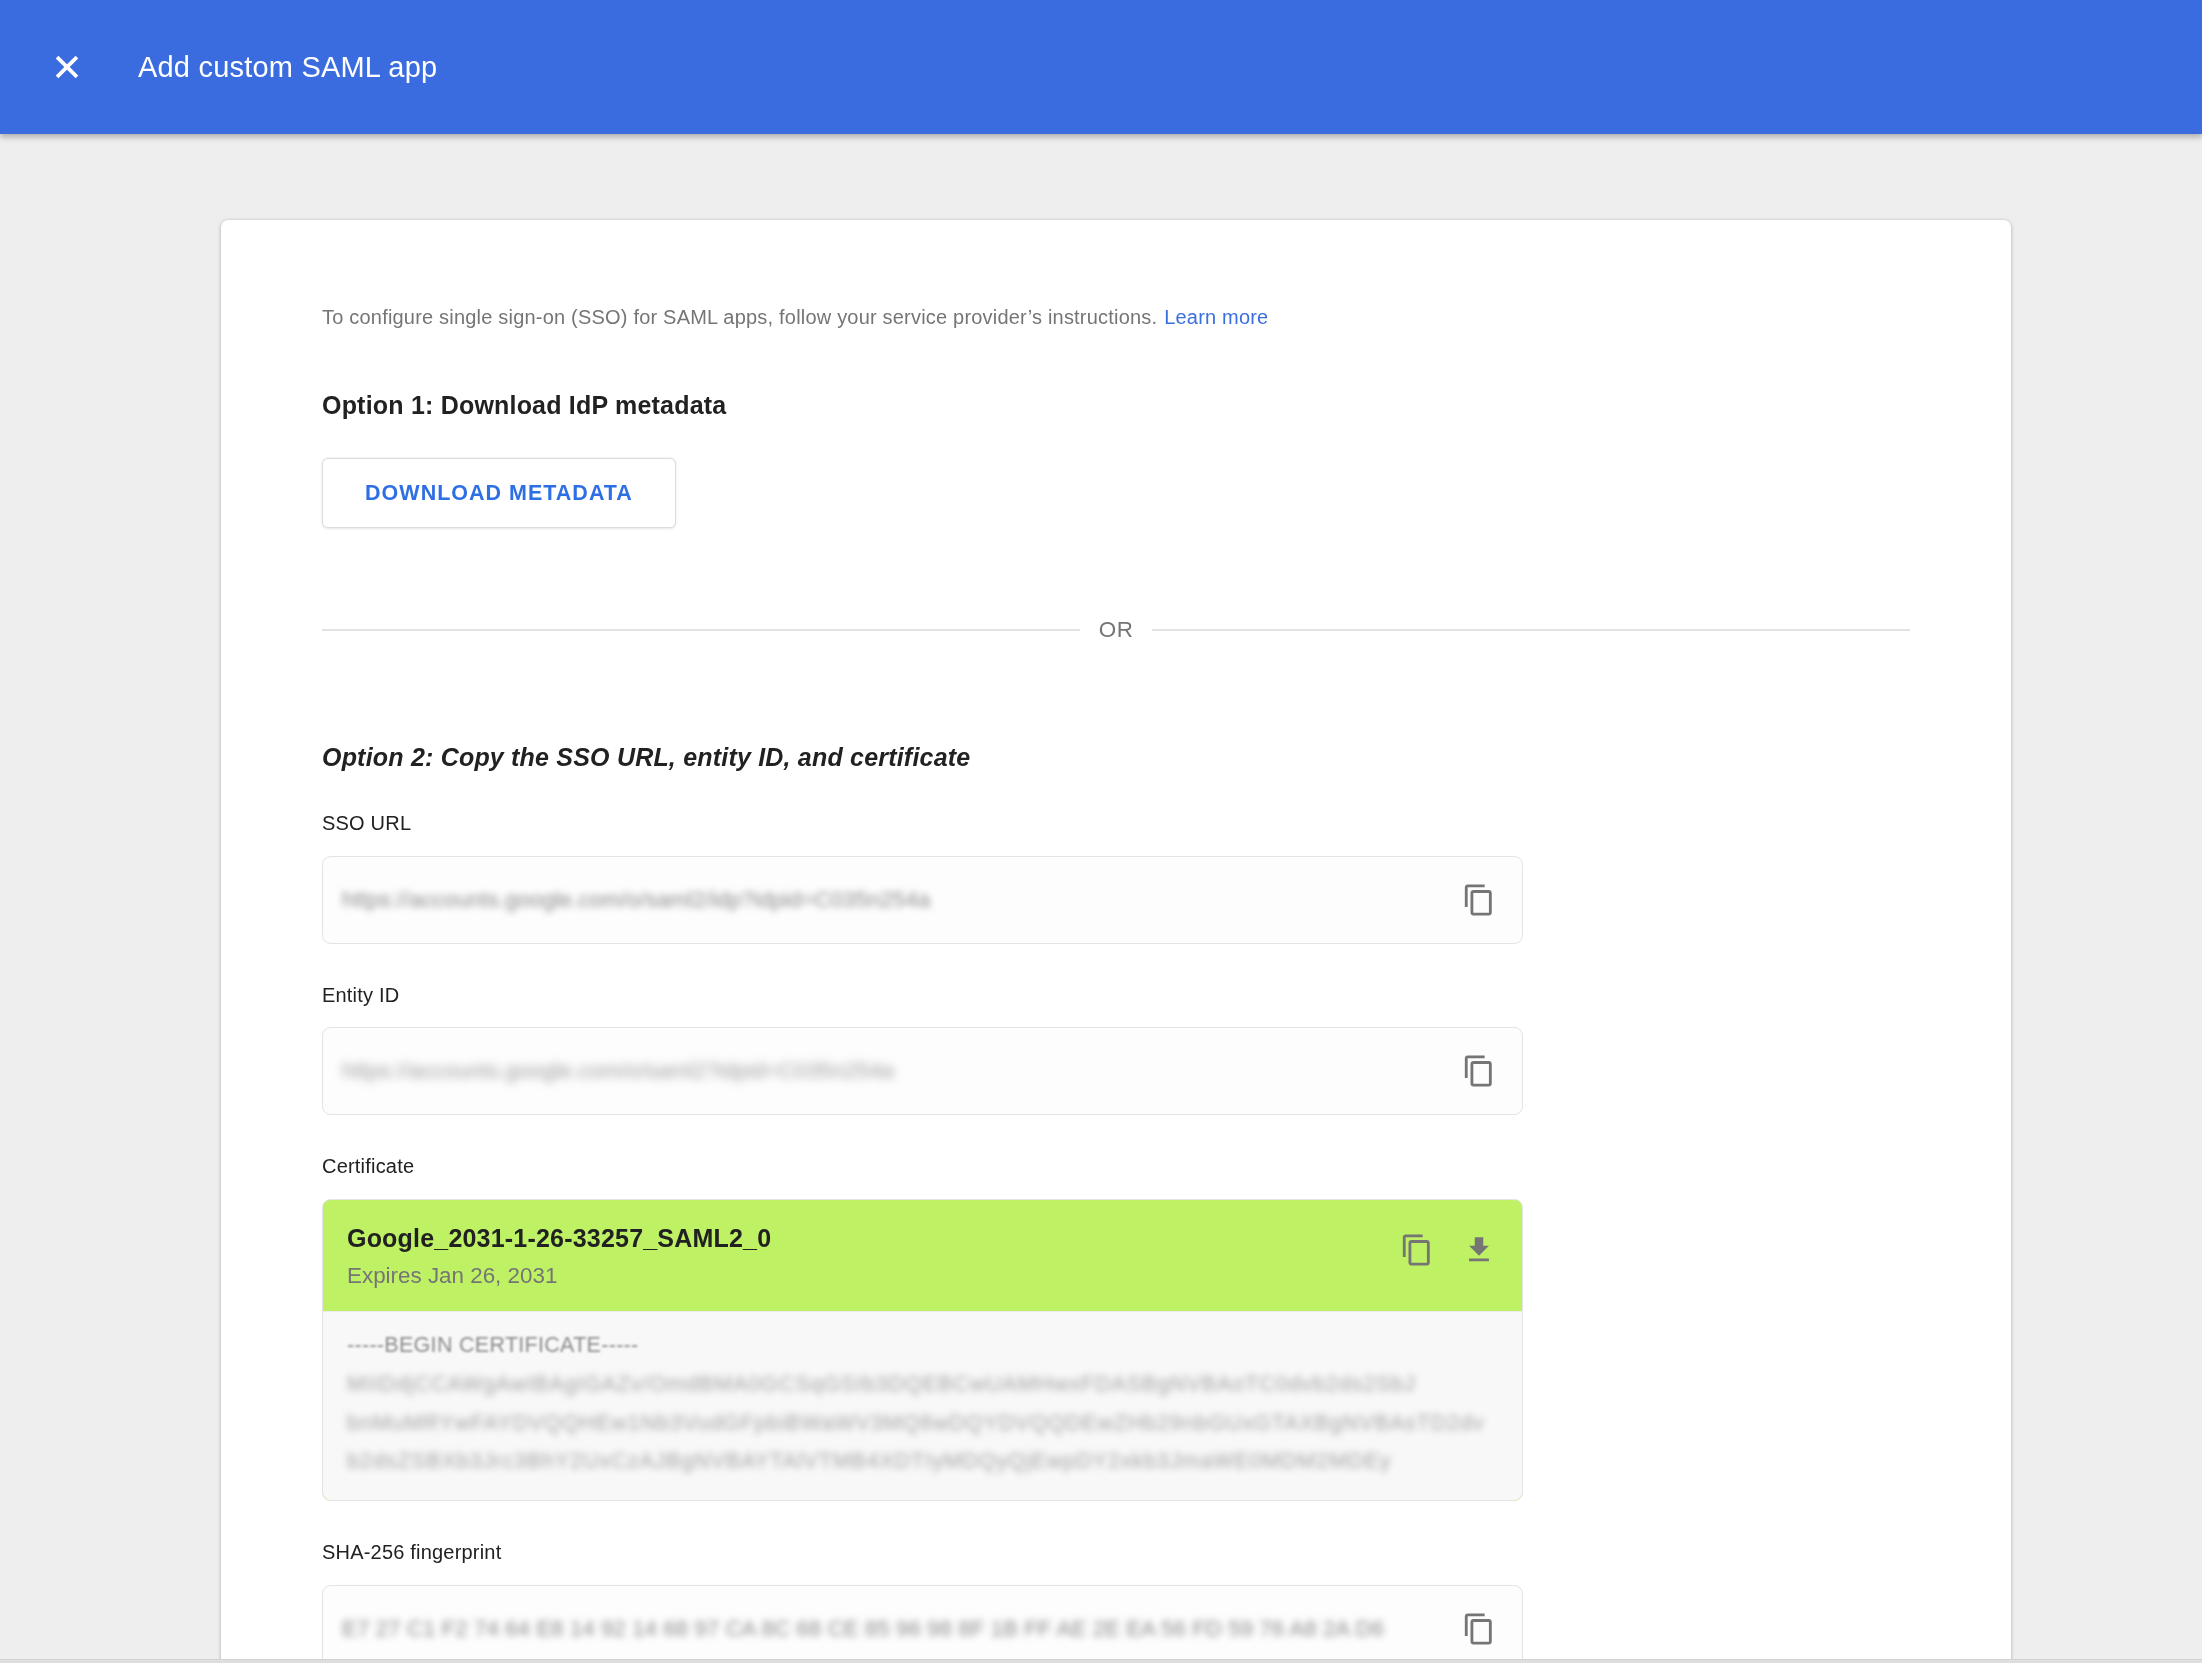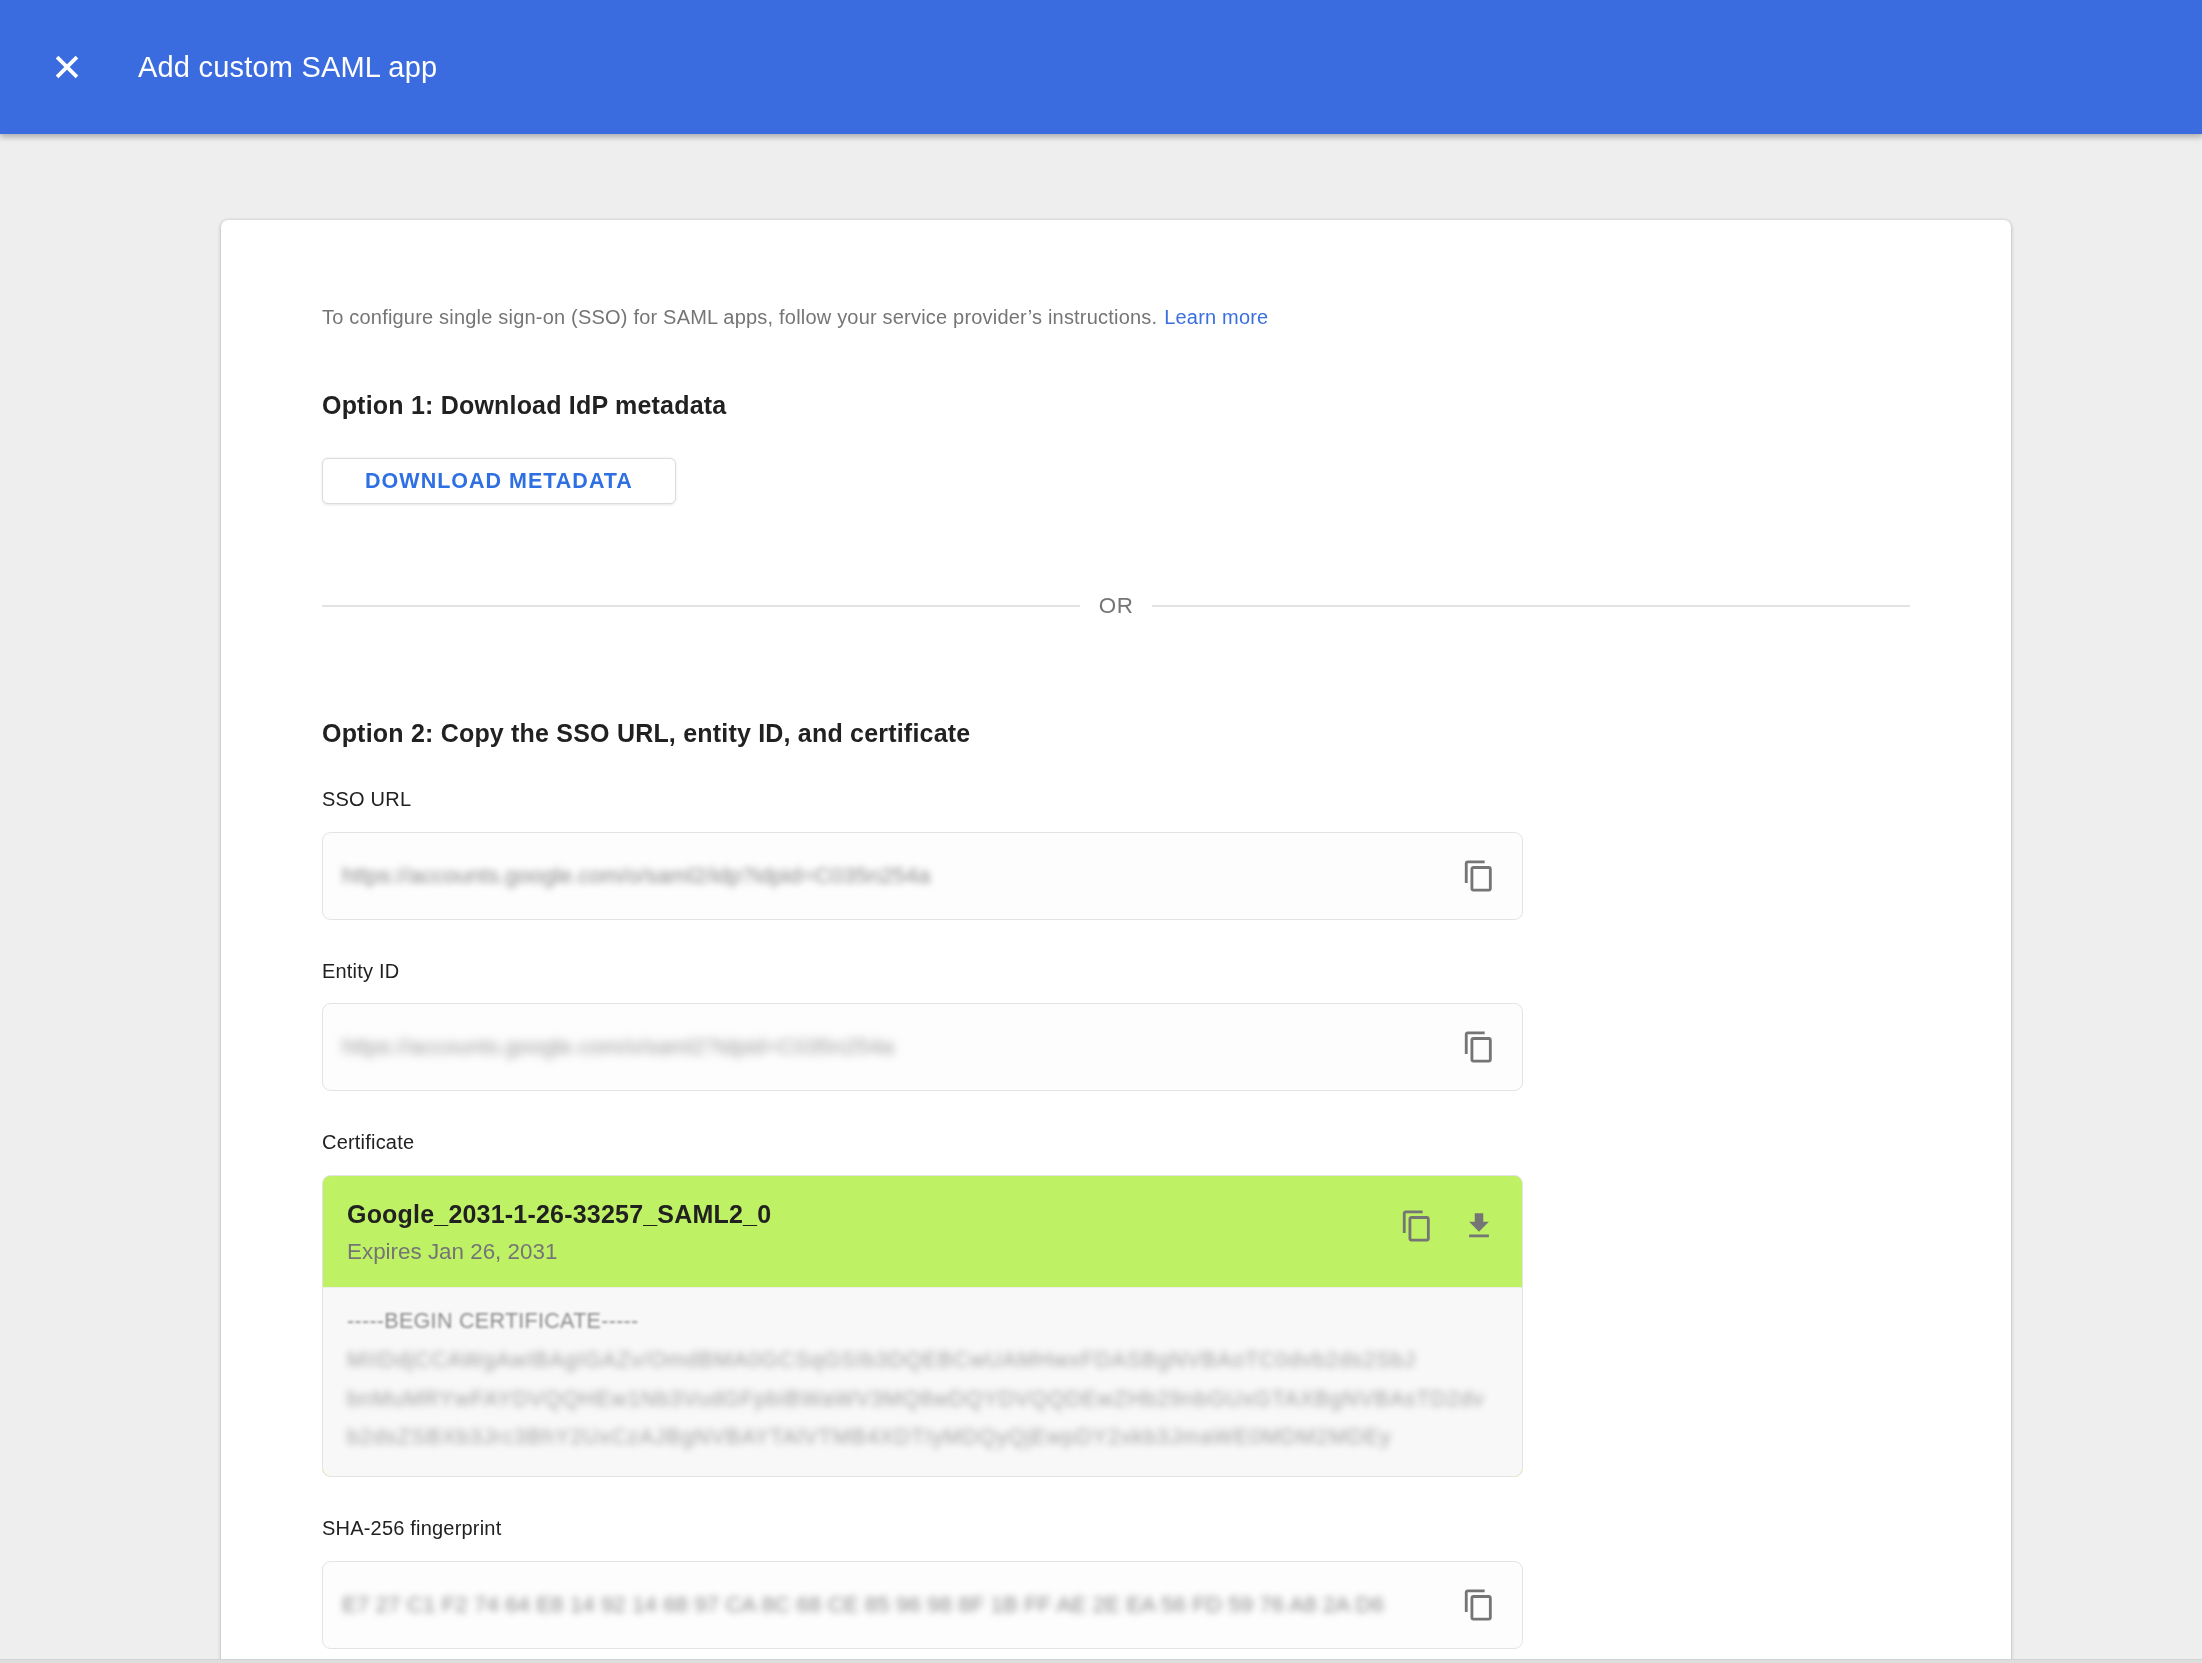--- a/index.html
+++ b/index.html
@@ -61,21 +61,21 @@
     font-size:25px;
     font-weight:700;
     color:#212121;
     margin-top:62px;
     letter-spacing:0.2px;
   }
   
   .download-btn {
     margin-top:38px;
     width:354px;
-    height:46px;
+    height:70px;
     background:#ffffff;
     border:0.9px solid #dcdcdc;
     border-radius:6px;
     box-shadow:0 0.9px 2.6px rgba(0,0,0,0.10);
     color:#2e6fe3;
     font-family:inherit;
     font-size:21.5px;
     font-weight:700;
     letter-spacing:1px;
     cursor:pointer;
@@ -89,21 +89,21 @@
     width:100%;
     justify-content:space-between;
   }
   .divider .line { flex:1; height:1.7px; background:#e3e3e3; }
   .divider .or-label {
     font-size:22.4px;
     color:#757575;
     padding:0 19px;
     letter-spacing:0.4px;
   }
-  .option2-heading { margin-top:100px; }
+  .option2-heading { margin-top:100px;font-style:italic; }
   
   .field-label {
     font-size:20px;
     color:#212121;
     margin-top:40px;
     letter-spacing:0.2px;
   }
   .field {
     margin-top:20.6px;
     width:1201px;

